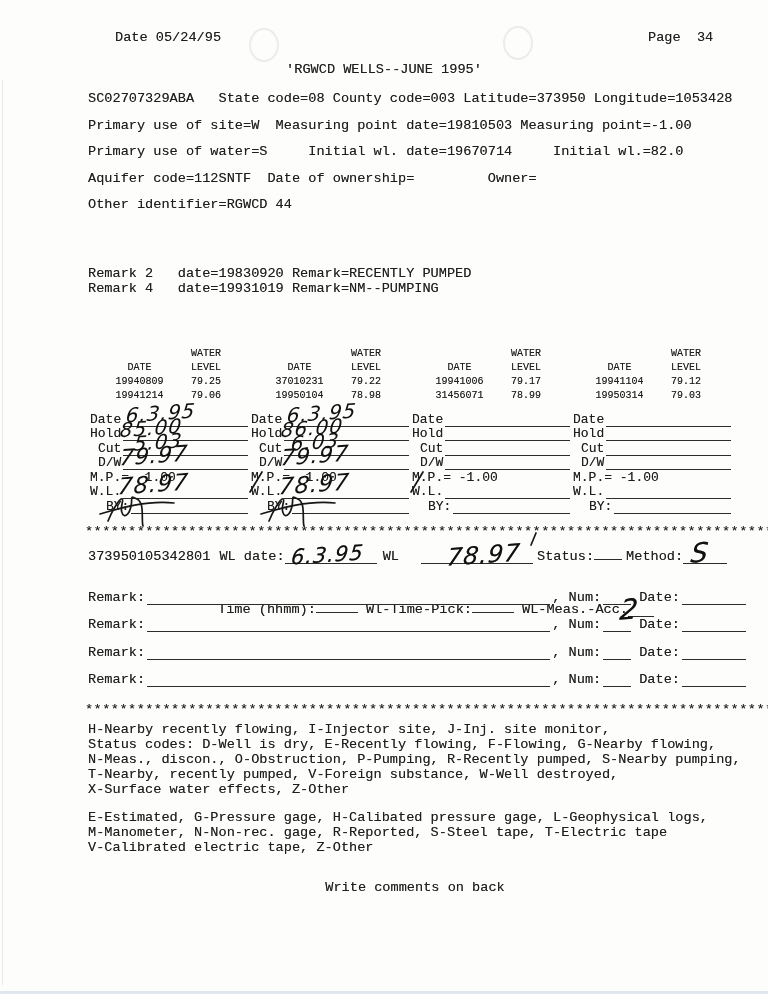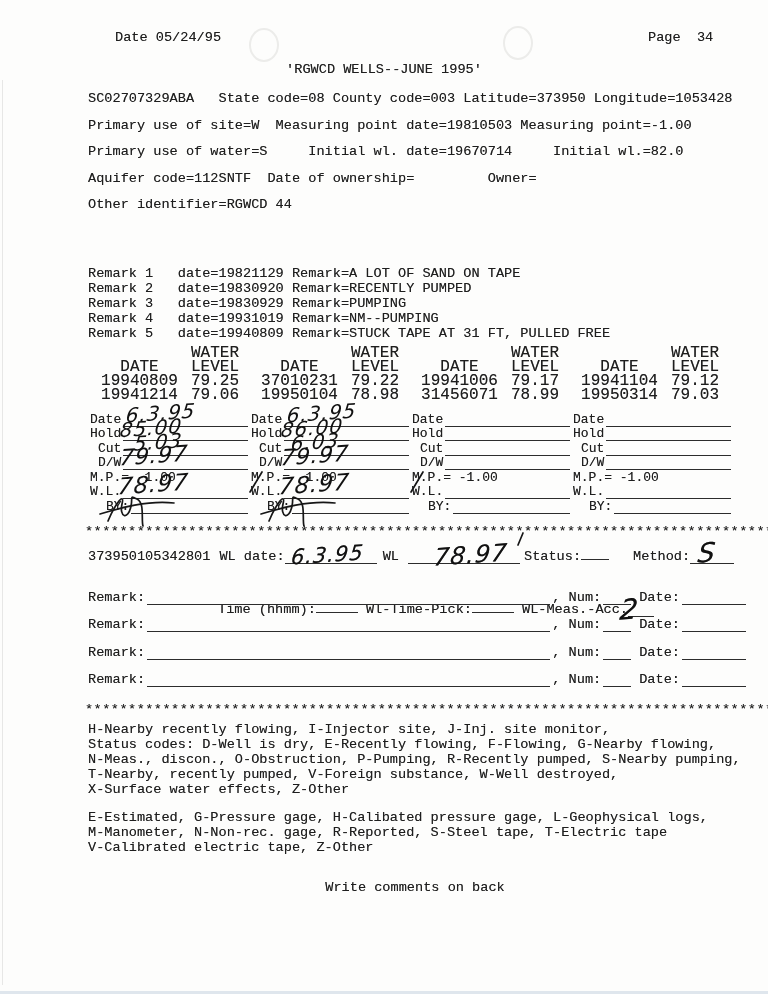--- a/index.html
+++ b/index.html
@@ -66,28 +66,25 @@
 
 <div class="abs line-stack" style="left:88px;top:91px;">
   <div class="mono" style="margin-bottom:11.5px;">SC02707329ABA   State code=08 County code=003 Latitude=373950 Longitude=1053428</div>
   <div class="mono" style="margin-bottom:11.5px;">Primary use of site=W  Measuring point date=19810503 Measuring point=-1.00</div>
   <div class="mono" style="margin-bottom:11.5px;">Primary use of water=S     Initial wl. date=19670714     Initial wl.=82.0</div>
   <div class="mono" style="margin-bottom:11.5px;">Aquifer code=112SNTF  Date of ownership=         Owner=</div>
   <div class="mono">Other identifier=RGWCD 44</div>
 </div>
 
 <div class="abs" style="left:88px;top:266px;">
-  <div class="mono">Remark 1   date=19821129 Remark=A LOT OF SAND ON TAPE</div>
   <div class="mono">Remark 2   date=19830920 Remark=RECENTLY PUMPED</div>
-  <div class="mono">Remark 3   date=19830929 Remark=PUMPING</div>
   <div class="mono">Remark 4   date=19931019 Remark=NM--PUMPING</div>
-  <div class="mono">Remark 5   date=19940809 Remark=STUCK TAPE AT 31 FT, PULLED FREE</div>
-</div>
-
-<div class="wl-table mono" style="font-size:16px;">
+</div>
+
+<div class="wl-table mono" style="font-size:10px;">
   <div class="wl-group">
     <span class="c-date"></span><span class="c-level">WATER</span>
     <span class="c-date">DATE</span><span class="c-level">LEVEL</span>
     <span class="c-date">19940809</span><span class="c-level">79.25</span>
     <span class="c-date">19941214</span><span class="c-level">79.06</span>
   </div>
   <div class="wl-group">
     <span class="c-date"></span><span class="c-level">WATER</span>
     <span class="c-date">DATE</span><span class="c-level">LEVEL</span>
     <span class="c-date">37010231</span><span class="c-level">79.22</span>
@@ -252,30 +249,30 @@
 </div>
 
 <div class="abs mono sep" style="left:85px;top:524px;">********************************************************************************</div>
 
 <div class="wlrec mono" style="left:88px;top:545px;">
   <span>373950105342801</span>
   <span style="margin-left:9px;font-family:Liberation Mono, monospace;">WL date:</span>
   <span class="ubox" style="width:92px;">
     <span class="hw" style="font-size:21px;left:6px;bottom:-3px;">6.3.95</span>
   </span>
-  <span style="margin-left:6px;margin-right:9px;">WL</span>
+  <span style="margin-left:6px;margin-right:22px;">WL</span>
   <span class="ubox" style="width:112px;">
     <span class="hw" style="font-size:24px;left:26px;bottom:-4px;">78.97</span>
     <svg class="ink" style="position:absolute;right:-6px;top:-18px;" width="12" height="16" viewBox="0 0 12 16">
         <path d="M9 2 L4 14"></path>
       </svg>
   </span>
   <span style="margin-left:4px;">Status:</span>
   <span class="ubox" style="width:28px;"></span>
-  <span style="margin-left:24px;">Method:</span>
+  <span style="margin-left:4px;">Method:</span>
   <span class="ubox" style="width:44px;">
     <span class="hw" style="font-size:27px;left:8px;bottom:-3px;">S</span>
   </span>
 </div>
 
 <div class="wlrec mono" style="left:218px;top:562px;">
   <span>Time (hhmm):</span>
   <span class="ubox" style="width:42px;"></span>
   <span style="margin-left:8px;">Wl-Time-Pick:</span>
   <span class="ubox" style="width:42px;"></span>

